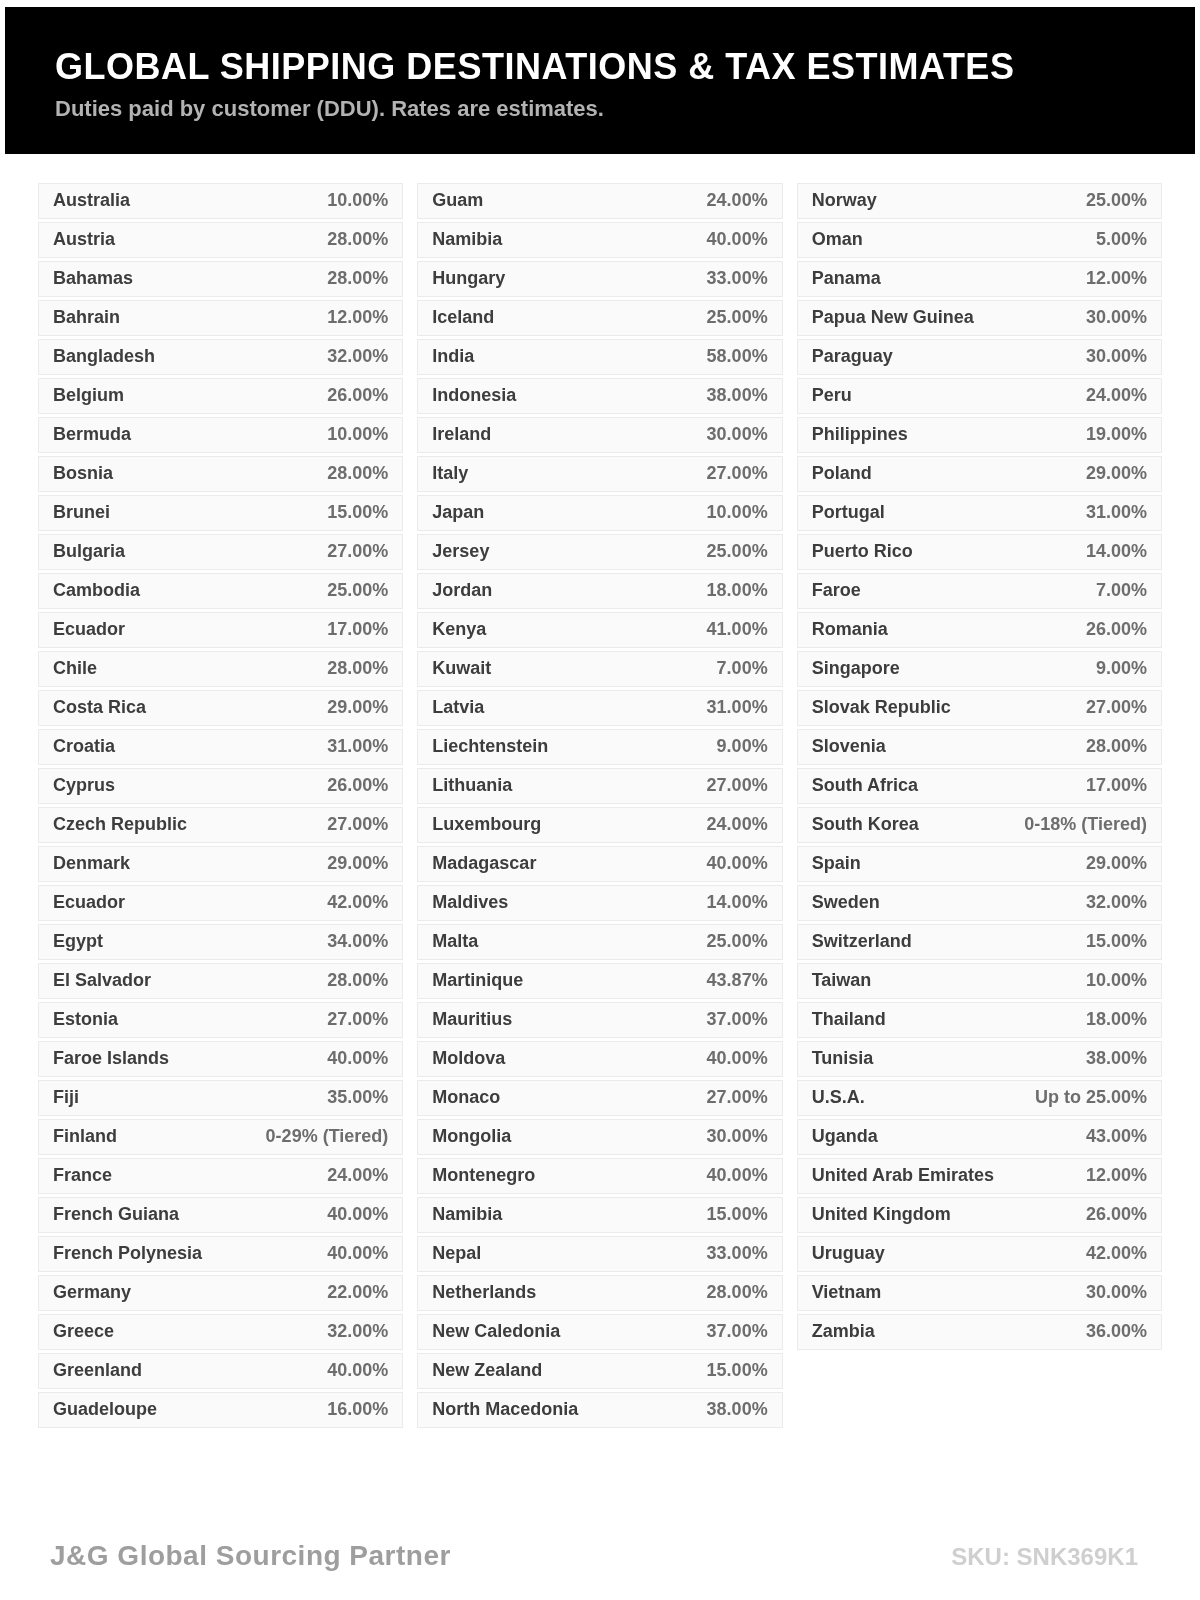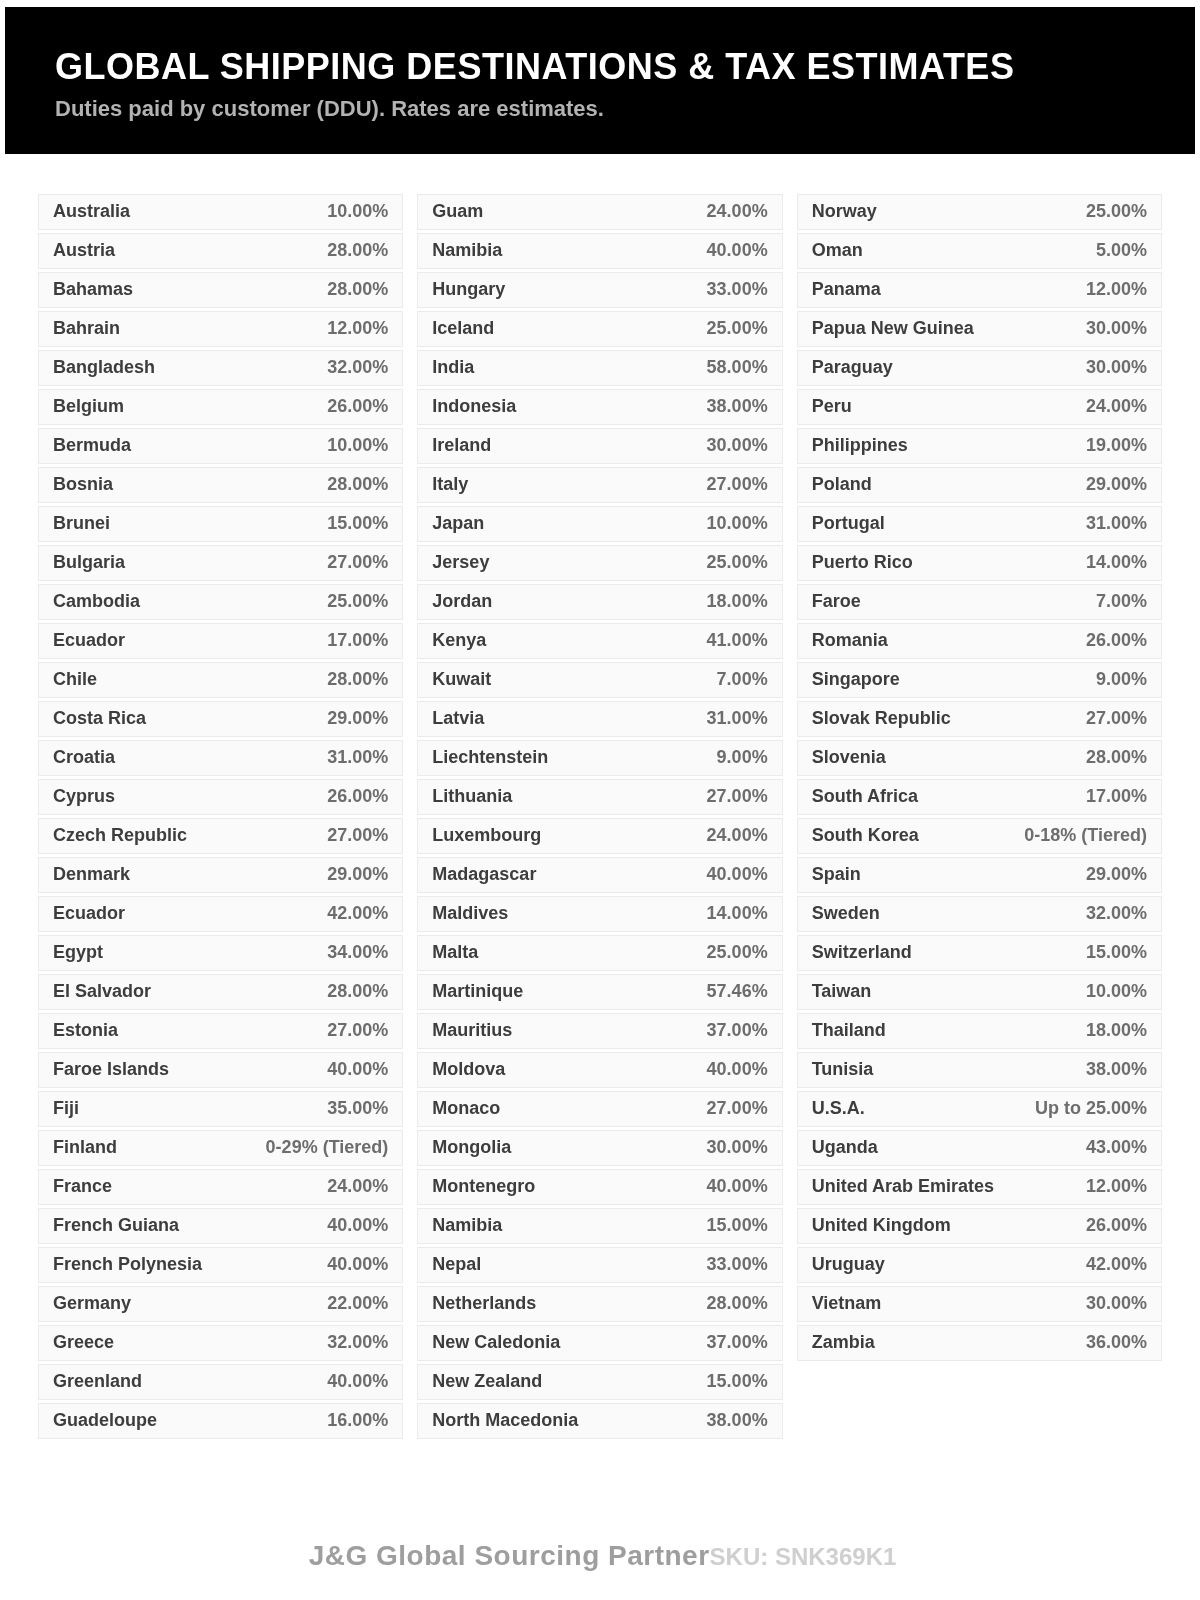--- a/index.html
+++ b/index.html
@@ -24,21 +24,21 @@
     letter-spacing: 0.5px;
     line-height: 1.1;
   }
   .page-subtitle {
     color: #b3b3b3;
     font-size: 22px;
     font-weight: bold;
     margin-top: 9px;
   }
   .rates-table {
-    padding: 40px 38px 0 38px;
+    padding: 29px 38px 0 38px;
     display: grid;
     grid-template-columns: repeat(3, 1fr);
     column-gap: 16px;
     align-items: start;
     gap: 14px;
   }
   .rates-column { display: block; }
   .rate-row {
     display: flex;
     justify-content: space-between;
@@ -57,23 +57,23 @@
   }
   .rate-value {
     color: #6d6d6d;
     font-size: 18px;
     font-weight: bold;
     white-space: nowrap;
     text-align: right;
   }
   .page-footer {
     margin-top: auto;
-    padding: 0 45px 28px 50px;
+    padding: 0 62px 28px 50px;
     display: flex;
-    justify-content: center;
+    justify-content: space-between;
     align-items: baseline;
   }
   .brand-name {
     color: #9e9e9e;
     font-size: 28px;
     font-weight: bold;
     letter-spacing: 0.5px;
   }
   .sku-label {
     color: #cfcfcf;
@@ -296,21 +296,21 @@
       <div class="rate-row">
         <span class="country-name">Maldives</span>
         <span class="rate-value">14.00%</span>
       </div>
       <div class="rate-row">
         <span class="country-name">Malta</span>
         <span class="rate-value">25.00%</span>
       </div>
       <div class="rate-row">
         <span class="country-name">Martinique</span>
-        <span class="rate-value">57.46%</span>
+        <span class="rate-value">43.87%</span>
       </div>
       <div class="rate-row">
         <span class="country-name">Mauritius</span>
         <span class="rate-value">37.00%</span>
       </div>
       <div class="rate-row">
         <span class="country-name">Moldova</span>
         <span class="rate-value">40.00%</span>
       </div>
       <div class="rate-row">

